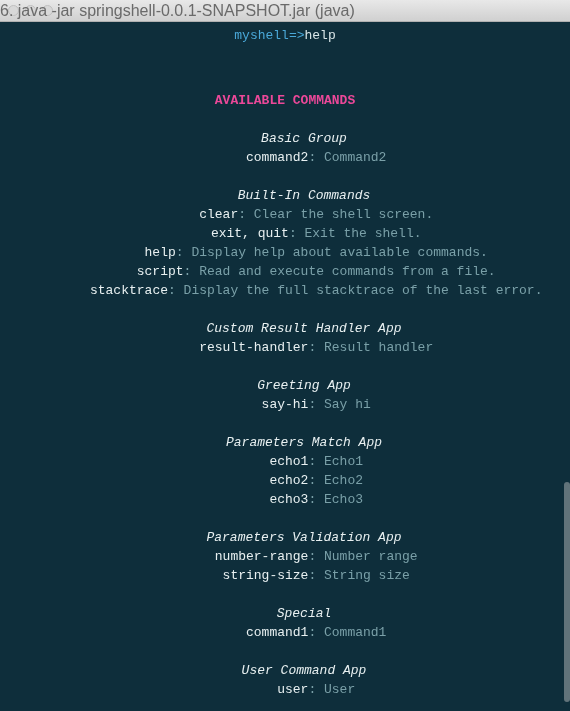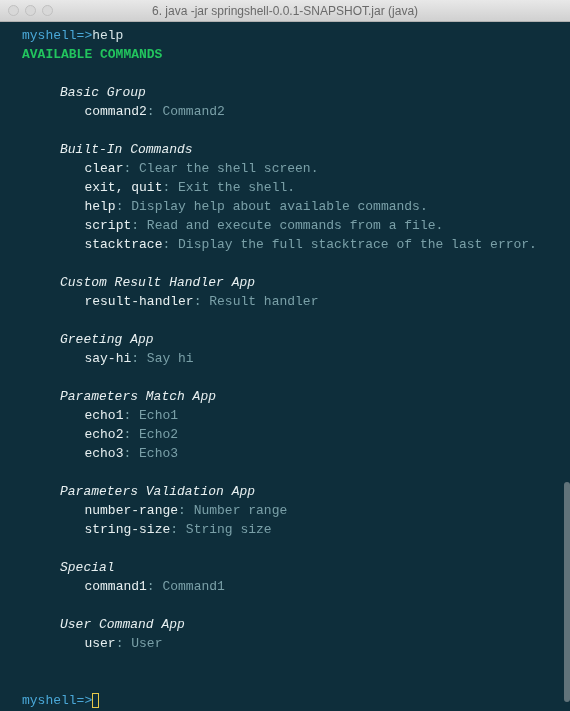--- a/index.html
+++ b/index.html
@@ -32,45 +32,46 @@
       width: 11px;
       height: 11px;
       border-radius: 50%;
       background: #d8d8d8;
       border: 0.5px solid #c0c0c0;
     }
     .titlebar-title {
       position: absolute;
       left: 0;
       right: 0;
-      text-align: center;
-      font-size: 12px;
+      font-size: 16px;
       color: #6a6a6a;
       font-family: -apple-system, "Helvetica Neue", Arial, sans-serif;
       pointer-events: none;
     }
     .terminal {
       background: #0e2e3b;
       height: calc(711px - 22px);
-      padding: 4px 22px;
+      padding: 4px 6px;
       color: #b8d4d9;
       line-height: 19px;
       overflow-y: auto;
       position: relative;
       white-space: pre;
+      text-align: center;
     }
     .prompt {
       color: #4aa8d8;
     }
     .user-input {
       color: #d9e6e8;
     }
     .heading {
-      color: #22c55e;
+      color: #ec4899;
       font-weight: bold;
+      margin-top: 46px;
     }
     .group {
       color: #e8f0f1;
       font-style: italic;
       margin-left: 38px;
     }
     .cmd {
       color: #e8f0f1;
       font-weight: normal;
     }

